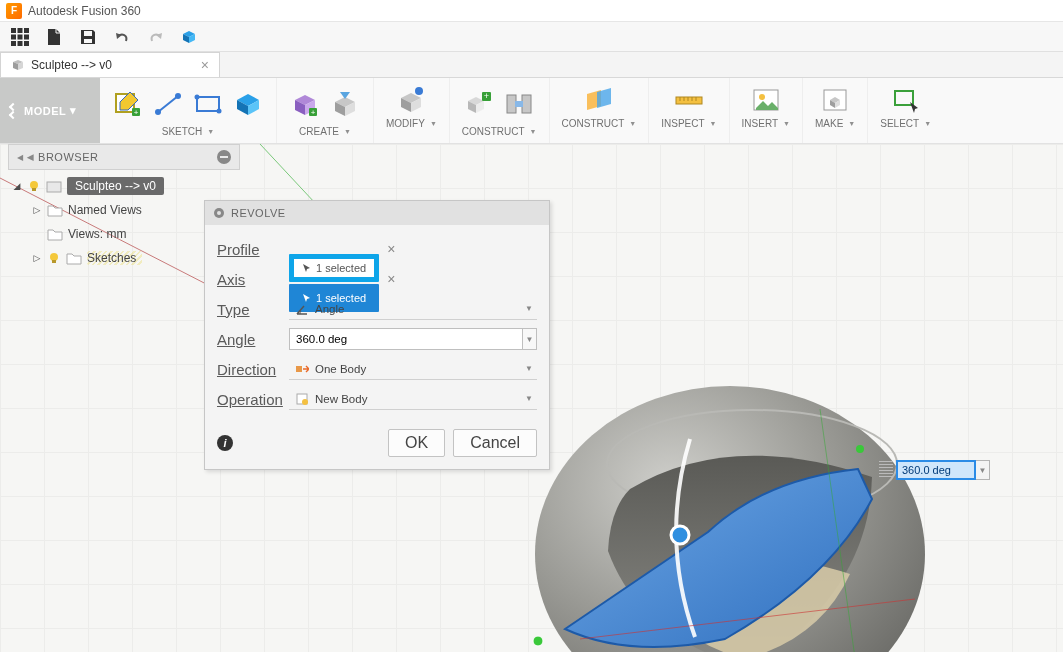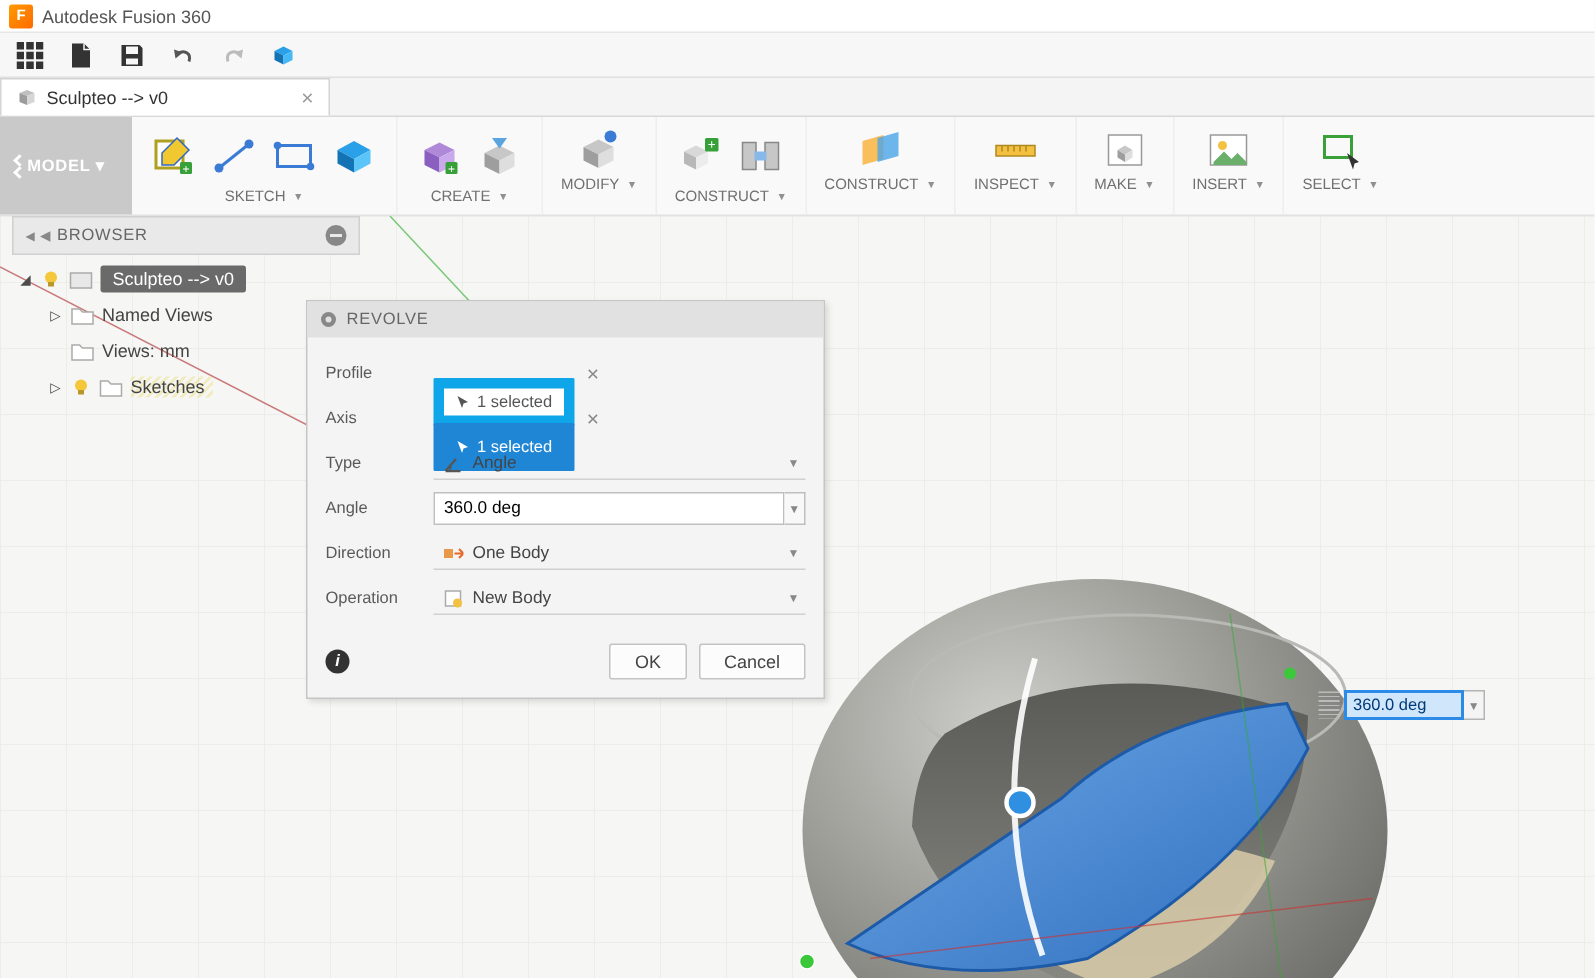--- a/index.html
+++ b/index.html
@@ -16,21 +16,21 @@
   .qat .qicon svg { width:18px; height:18px; }
 
   
   .doc-tabs { height: 26px; display:flex; align-items:stretch; background:#f4f4f4; border-bottom:1px solid #d8d8d8; }
   .doc-tab { display:flex; align-items:center; gap:6px; padding: 0 10px; background:#fff; border:1px solid #d4d4d4; border-bottom:none; font-size:12px; color:#333; min-width:220px; }
   .doc-tab .cube { width:14px; height:14px; }
   .doc-tab .close { color:#9a9a9a; font-size:14px; line-height:1; margin-left:auto; }
 
   
   .ribbon { height: 66px; display:flex; align-items:stretch; background:#f9f9f9; border-bottom:1px solid #e2e2e2; }
-  .model-btn { width:88px; display:flex; align-items:center; justify-content:center; background:#c8c9c8; color:#fff; font-size:11px; font-weight:600; letter-spacing:0.5px; position:relative; }
+  .model-btn { width:100px; display:flex; align-items:center; justify-content:center; background:#c8c9c8; color:#fff; font-size:11px; font-weight:600; letter-spacing:0.5px; position:relative; }
   .model-btn .carets { position:absolute; left:10px; display:flex; flex-direction:column; gap:2px; }
   .model-btn .carets span { width:6px; height:6px; border-left:2px solid #fff; border-bottom:2px solid #fff; transform:rotate(45deg); }
   .rgroup { display:flex; flex-direction:column; align-items:center; justify-content:flex-start; padding: 6px 12px 2px; border-left:1px solid #eee; min-width:55px; }
   .rgroup.first { border-left:none; }
   .ricon { width:32px; height:32px; display:flex; align-items:center; justify-content:center; }
   .rgroup-row { display:flex; gap:8px; height:40px; align-items:center; }
   .rlabel { font-size:10px; color:#707070; margin-top:2px; display:flex; align-items:center; gap:3px; }
   .rcaret::after { content:"▼"; font-size:7px; color:#909090; margin-left:2px; }
 
   
@@ -59,36 +59,36 @@
   .node .fico { width:16px; height:14px; }
   .node-ch { padding-left:20px; }
   .sketches { background: repeating-linear-gradient(-45deg, transparent, transparent 2px, #e8d85555 2px, #e8d85555 4px); padding-right:6px; border-radius:2px; }
 
   
   .revolve { position:absolute; top:200px; left:204px; width:346px; background:#f4f4f4; border:1px solid #c6c6c6; box-shadow:2px 2px 4px rgba(0,0,0,.12); z-index:10; }
   .rev-title { height:24px; background:#e1e1e1; display:flex; align-items:center; padding:0 8px; font-size:11px; color:#666; letter-spacing:0.5px; }
   .rev-title .gear { width:12px; height:12px; margin-right:6px; }
   .rev-body { padding:10px 12px 6px; }
   .form-row { display:flex; align-items:center; height:28px; margin-bottom:2px; }
-  .form-row .flabel { width:72px; font-size:11px; color:#5a5a5a; }
-  .seltag { display:inline-flex; align-items:center; gap:4px; padding:3px 8px; border:7px solid #0ea5e9; background:#fff; font-size:11px; color:#555; border-radius:1px;margin-top:37px; }
+  .form-row .flabel { width:72px; font-size:15px; color:#5a5a5a;text-decoration:underline; }
+  .seltag { display:inline-flex; align-items:center; gap:4px; padding:3px 8px; border:5px solid #0ea5e9; background:#fff; font-size:11px; color:#555; border-radius:1px;margin-top:37px; }
   .seltag.active { background:#1f86d6; color:#fff; border-color:#1f86d6; }
   .seltag .arrow { width:10px; height:10px; }
   .xbtn { color:#888; margin-left:8px; font-size:14px; line-height:1; }
   .fcombo { flex:1; display:flex; align-items:center; gap:6px; height:22px; border:1px solid #c9c9c9; background:#fff; padding:0 6px; font-size:11.5px; color:#444; position:relative; }
   .fcombo.flat { border:none; border-bottom:1px solid #d0d0d0; background:transparent; }
   .fcombo .caret { position:absolute; right:4px; font-size:8px; color:#888; }
   .fcombo .cico { width:14px;height:14px; }
   .finput { flex:1; height:22px; border:1px solid #bfbfbf; background:#fff; padding:0 6px; font-size:11.5px; }
   .finput-wrap { flex:1; display:flex; align-items:center; }
   .finput-caret { width:14px; height:22px; border:1px solid #bfbfbf; border-left:none; display:flex; align-items:center; justify-content:center; font-size:8px; color:#888; background:#f8f8f8; }
   .rev-foot { display:flex; align-items:center; padding:8px 12px 12px; gap:8px; }
   .rev-foot .info { width:16px; height:16px; border-radius:50%; background:#333; color:#fff; font-size:11px; font-weight:bold; display:flex; align-items:center; justify-content:center; font-style:italic; }
   .rev-foot .spacer { flex:1; }
-  .btn { padding:4px 16px; font-size:12px; background:#fcfcfc; border:1px solid #c3c3c3; border-radius:2px; color:#444; }
+  .btn { padding:4px 16px; font-size:16px; background:#fcfcfc; border:1px solid #c3c3c3; border-radius:2px; color:#444; }
 
   
   .float-input { position:absolute; top:460px; left:879px; display:flex; align-items:center; z-index:6; }
   .float-input .handle { width:14px; height:18px; background:repeating-linear-gradient(#bbb,#bbb 1px,transparent 1px,transparent 3px); margin-right:3px; }
   .float-input input { width:80px; height:20px; border:2px solid #2b8be6; background:#cfe6fb; font-size:11px; padding:0 4px; color:#003a78; }
   .float-input .caret { width:14px; height:20px; border:1px solid #b4b4b4; border-left:none; background:#f4f4f4; font-size:8px; display:flex; align-items:center; justify-content:center; color:#888; }
 
   
   .body3d { position:absolute; top:195px; left:520px; width:420px; height:420px; z-index:2; }
 </style>
@@ -286,38 +286,38 @@
             <line x1="23" y1="13" x2="23" y2="17"></line>
           </g>
         </svg>
       </span>
     <span class="rlabel rcaret">INSPECT</span>
   </div>
 
   <div class="rgroup">
     <span class="ricon">
         <svg viewBox="0 0 32 32">
+          <rect x="4" y="6" width="24" height="20" fill="#fff" stroke="#999"></rect>
+          <circle cx="12" cy="13" r="3" fill="#f4c040"></circle>
+          <path d="M6 24l7-7 5 5 4-4 6 6v2H6z" fill="#6ab06a"></path>
+        </svg>
+      </span>
+    <span class="rlabel rcaret">INSERT</span>
+  </div>
+
+  <div class="rgroup">
+    <span class="ricon">
+        <svg viewBox="0 0 32 32">
           <rect x="5" y="6" width="22" height="20" fill="#fff" stroke="#999"></rect>
           <path fill="#c7c7c7" d="M11 16l5-3 5 3-5 3z"></path>
           <path fill="#9e9e9e" d="M11 16v5l5 3v-5z"></path>
           <path fill="#dedede" d="M21 16v5l-5 3v-5z"></path>
         </svg>
       </span>
     <span class="rlabel rcaret">MAKE</span>
-  </div>
-
-  <div class="rgroup">
-    <span class="ricon">
-        <svg viewBox="0 0 32 32">
-          <rect x="4" y="6" width="24" height="20" fill="#fff" stroke="#999"></rect>
-          <circle cx="12" cy="13" r="3" fill="#f4c040"></circle>
-          <path d="M6 24l7-7 5 5 4-4 6 6v2H6z" fill="#6ab06a"></path>
-        </svg>
-      </span>
-    <span class="rlabel rcaret">INSERT</span>
   </div>
 
 
   <div class="rgroup">
     <span class="ricon">
         <svg viewBox="0 0 32 32">
           <rect x="5" y="7" width="18" height="14" fill="none" stroke="#3aa03a" stroke-width="2"></rect>
           <path d="M20 18l8 6-3 1-1 4-4-11z" fill="#333"></path>
         </svg>
       </span>

